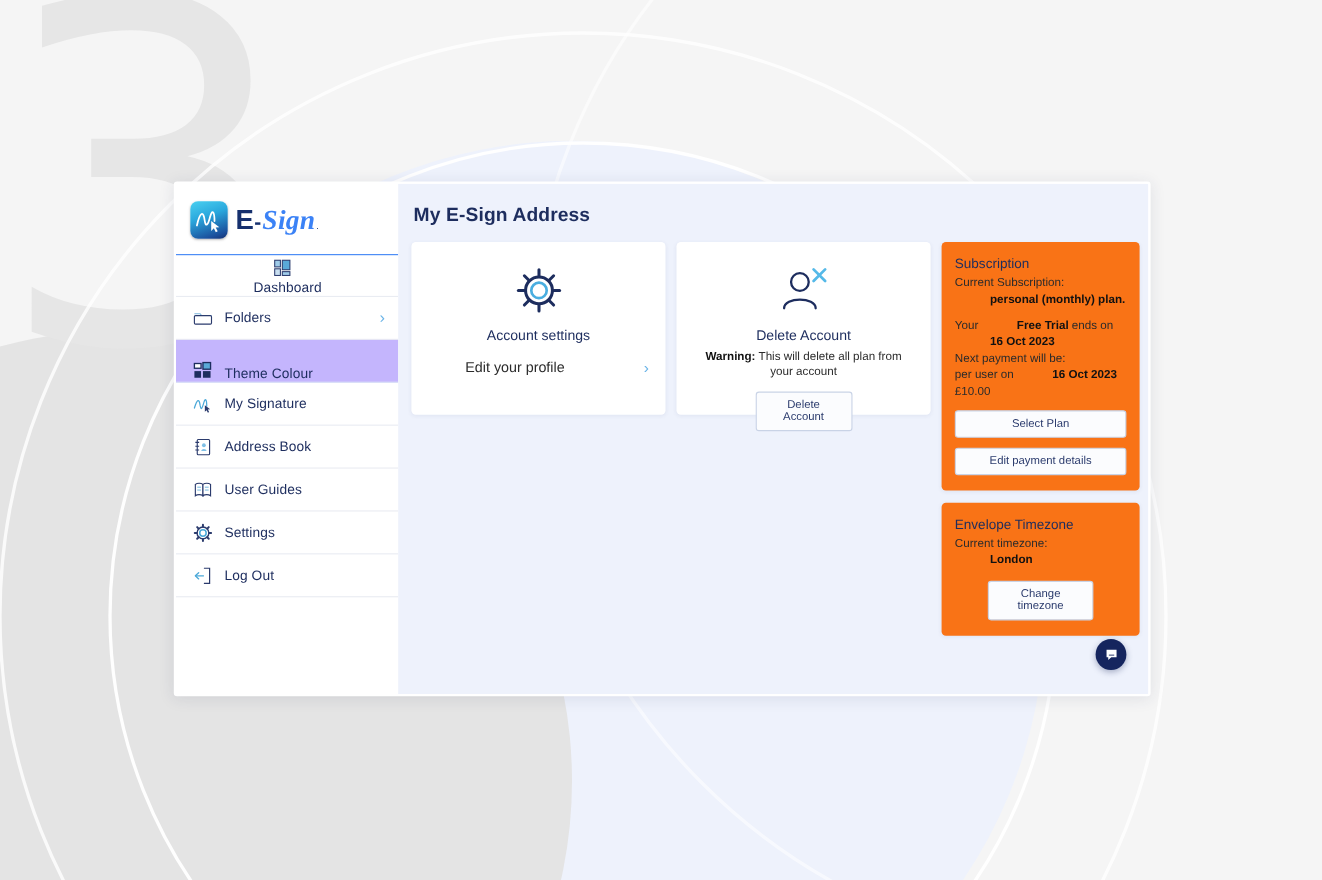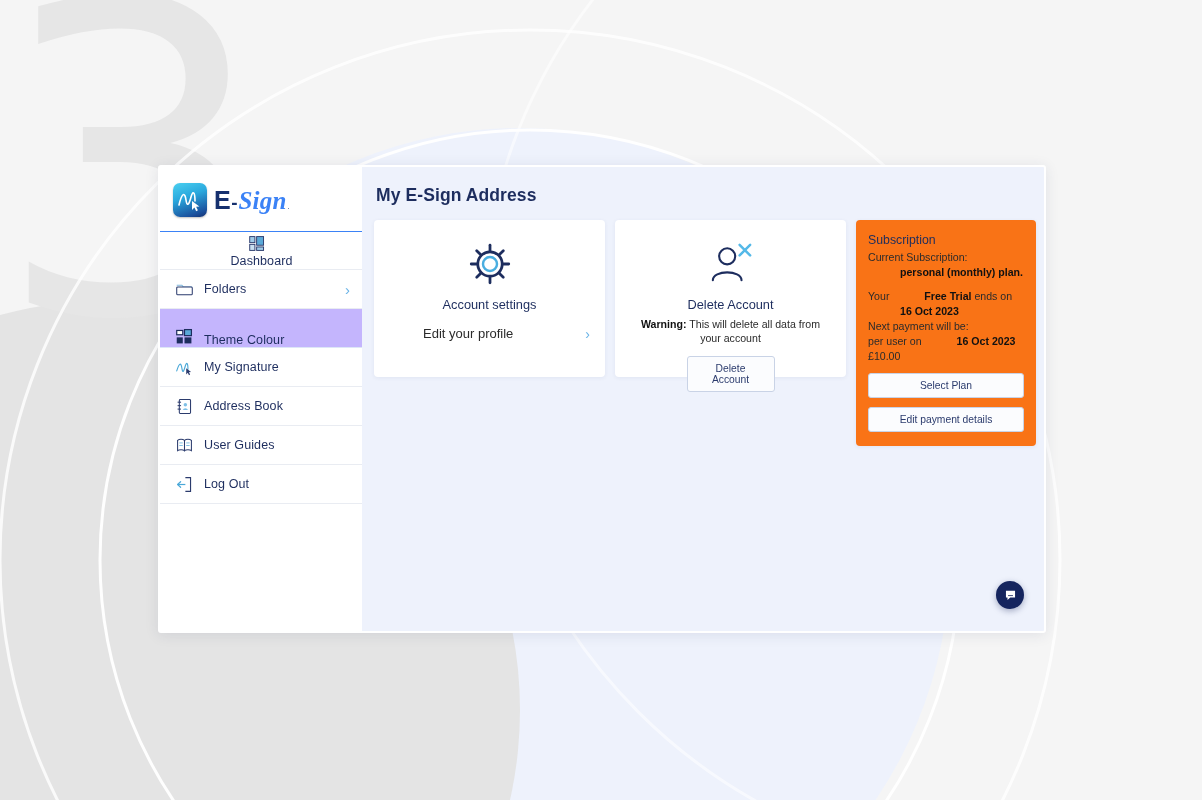--- a/index.html
+++ b/index.html
@@ -307,20 +307,42 @@
               <line x1="5" y1="8" x2="9" y2="8" stroke="#6fb6de" stroke-width="1"></line>
               <line x1="5" y1="11" x2="9" y2="11" stroke="#6fb6de" stroke-width="1"></line>
               <line x1="13" y1="8" x2="17" y2="8" stroke="#6fb6de" stroke-width="1"></line>
               <line x1="13" y1="11" x2="17" y2="11" stroke="#6fb6de" stroke-width="1"></line>
             </svg>
           </span>
           <span class="nav-label">User Guides</span>
           <span class="nav-chevron"></span>
         </div>
 
+        <div class="nav-item">
+          <span class="nav-icon">
+            <svg viewBox="0 0 22 22" width="19" height="19">
+              <g fill="none" stroke="#2b3b6d" stroke-width="1.5">
+                <circle cx="11" cy="11" r="6.2"></circle>
+              </g>
+              <g stroke="#2b3b6d" stroke-width="2.1" stroke-linecap="round">
+                <line x1="11" y1="2.4" x2="11" y2="4.6"></line>
+                <line x1="11" y1="17.4" x2="11" y2="19.6"></line>
+                <line x1="2.4" y1="11" x2="4.6" y2="11"></line>
+                <line x1="17.4" y1="11" x2="19.6" y2="11"></line>
+                <line x1="4.9" y1="4.9" x2="6.5" y2="6.5"></line>
+                <line x1="15.5" y1="15.5" x2="17.1" y2="17.1"></line>
+                <line x1="17.1" y1="4.9" x2="15.5" y2="6.5"></line>
+                <line x1="6.5" y1="15.5" x2="4.9" y2="17.1"></line>
+              </g>
+              <circle cx="11" cy="11" r="3.4" fill="none" stroke="#4aa8d8" stroke-width="1.6"></circle>
+            </svg>
+          </span>
+          <span class="nav-label">Settings</span>
+          <span class="nav-chevron"></span>
+        </div>
 
         <div class="nav-item">
           <span class="nav-icon">
             <svg viewBox="0 0 22 22" width="19" height="19">
               <path d="M12 3 h6 v16 h-6" fill="#ffffff" stroke="#2b3b6d" stroke-width="1.3"></path>
               <line x1="3" y1="11" x2="12" y2="11" stroke="#4aa8d8" stroke-width="1.4"></line>
               <path d="M6.5 7.8 L3 11 l3.5 3.2" fill="none" stroke="#4aa8d8" stroke-width="1.4" stroke-linecap="round" stroke-linejoin="round"></path>
             </svg>
           </span>
           <span class="nav-label">Log Out</span>
@@ -368,41 +390,46 @@
                 <circle cx="23" cy="15" r="8.4" fill="none" stroke="#1d2d5e" stroke-width="2.2"></circle>
                 <path d="M8 40 C8 29, 38 29, 38 40" fill="none" stroke="#1d2d5e" stroke-width="2.2" stroke-linecap="round"></path>
                 <g stroke="#55b9e8" stroke-width="2.6" stroke-linecap="round">
                   <line x1="36" y1="3" x2="47" y2="14"></line>
                   <line x1="47" y1="3" x2="36" y2="14"></line>
                 </g>
               </svg>
             </div>
             <div class="tile-title">Delete Account</div>
             <div class="warn-text">
-              <b>Warning:</b><span> This will delete all data from your account</span>
+              <b>Warning:</b><span> This will delete all plan from your account</span>
             </div>
             <button class="btn-outline btn-center">Delete Account</button>
           </section>
 
         </div>
 
         <div class="col-right">
 
           <section class="panel">
             <div class="panel-title">Subscription</div>
             <div class="panel-line">Current Subscription:</div>
             <div class="panel-line"><b>personal (monthly) plan.</b></div>
             <div class="panel-gap"></div>
             <div class="panel-line"><span>Your </span><b>Free Trial</b><span> ends on </span><b>16 Oct 2023</b></div>
             <div class="panel-line">Next payment will be:</div>
             <div class="panel-line"><span>per user on </span><b>16 Oct 2023</b>&nbsp; <span>£10.00</span></div>
             <button class="btn-outline">Select Plan</button>
             <button class="btn-outline">Edit payment details</button>
           </section>
 
+          <section class="panel">
+            <div class="panel-title">Envelope Timezone</div>
+            <div class="panel-line"><span>Current timezone: </span><b>London</b></div>
+            <button class="btn-outline btn-mid">Change timezone</button>
+          </section>
 
         </div>
       </div>
 
       <div id="chat-bubble">
         <svg viewBox="0 0 16 16" width="13" height="13">
           <path d="M2.4 2.2 h11.2 v8.3 h-5.9 l-3.4 2.9 v-2.9 h-1.9 z" fill="#ffffff"></path>
           <line x1="5" y1="8.1" x2="11" y2="8.1" stroke="#15255e" stroke-width="1"></line>
         </svg>
       </div>

